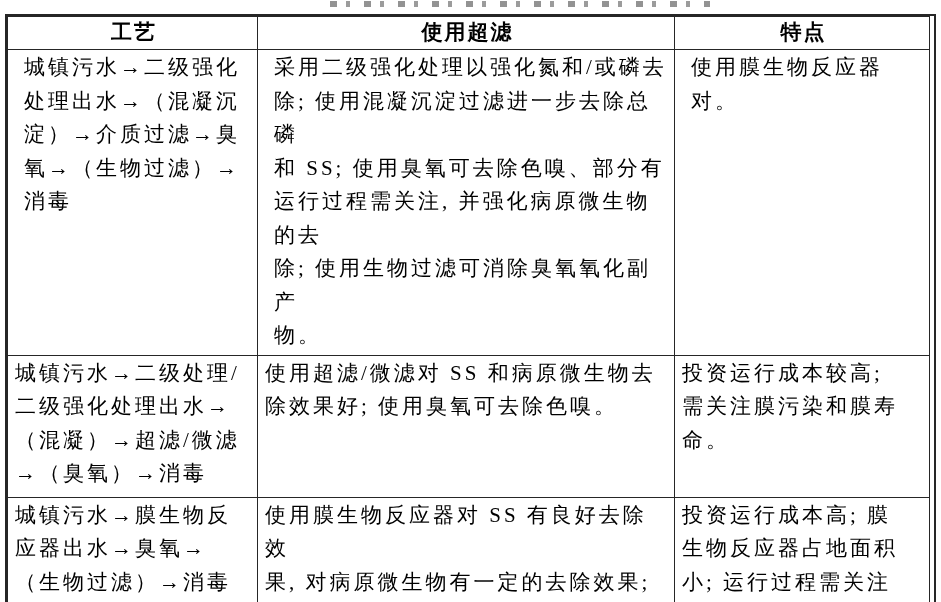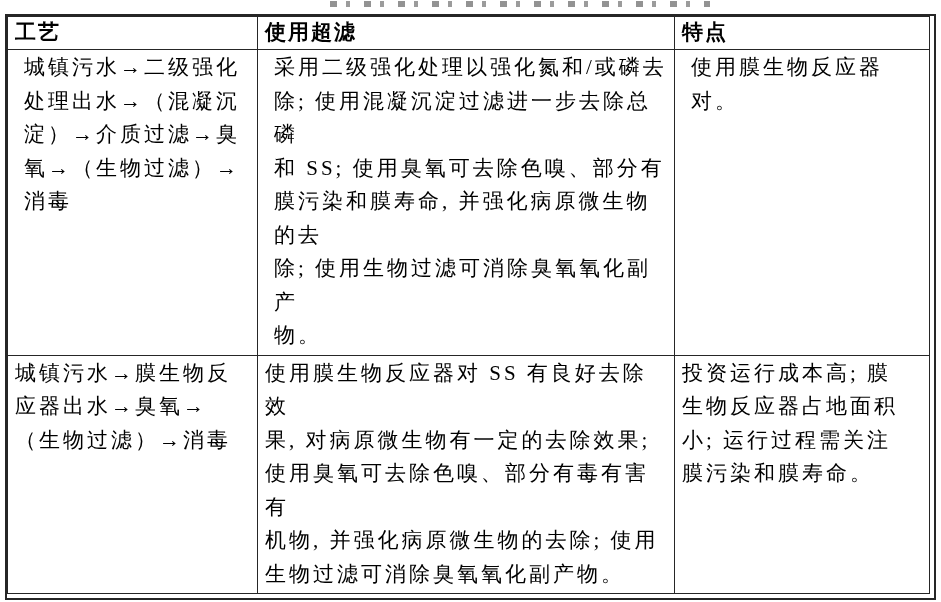--- a/index.html
+++ b/index.html
@@ -43,20 +43,21 @@
     letter-spacing: 3px;
     padding: 1px 4px 2px 7px;
     white-space: pre-line;
     overflow: hidden;
   }
   th {
     font-weight: bold;
     height: 27px;
     line-height: 29px;
     letter-spacing: 2px;
+    text-align: center;
   }
   td { line-height: 33.5px; }
   tr.r0 td { height: 230px; padding-left: 16px; }
   tr.r1 td { height: 138px; }
   tr.r2 td { height: 160px; }
 </style>
 </head>
 <body>
 
 <div class="page">
@@ -80,24 +81,35 @@
       <tbody>
         <tr class="r0">
           <td>城镇污水→二级强化
 处理出水→（混凝沉
 淀）→介质过滤→臭
 氧→（生物过滤）→
 消毒</td>
           <td>采用二级强化处理以强化氮和/或磷去
 除; 使用混凝沉淀过滤进一步去除总磷
 和 SS; 使用臭氧可去除色嗅、部分有
-膜污染和膜寿命, 并强化病原微生物的去
+运行过程需关注, 并强化病原微生物的去
 除; 使用生物过滤可消除臭氧氧化副产
 物。</td>
           <td>使用膜生物反应器对。</td>
+        </tr>
+        <tr class="r1">
+          <td>城镇污水→二级处理/
+二级强化处理出水→
+（混凝）→超滤/微滤
+→（臭氧）→消毒</td>
+          <td>使用超滤/微滤对 SS 和病原微生物去
+除效果好; 使用臭氧可去除色嗅。</td>
+          <td>投资运行成本较高;
+需关注膜污染和膜寿
+命。</td>
         </tr>
         <tr class="r2">
           <td>城镇污水→膜生物反
 应器出水→臭氧→
 （生物过滤）→消毒</td>
           <td>使用膜生物反应器对 SS 有良好去除效
 果, 对病原微生物有一定的去除效果;
 使用臭氧可去除色嗅、部分有毒有害有
 机物, 并强化病原微生物的去除; 使用
 生物过滤可消除臭氧氧化副产物。</td>

